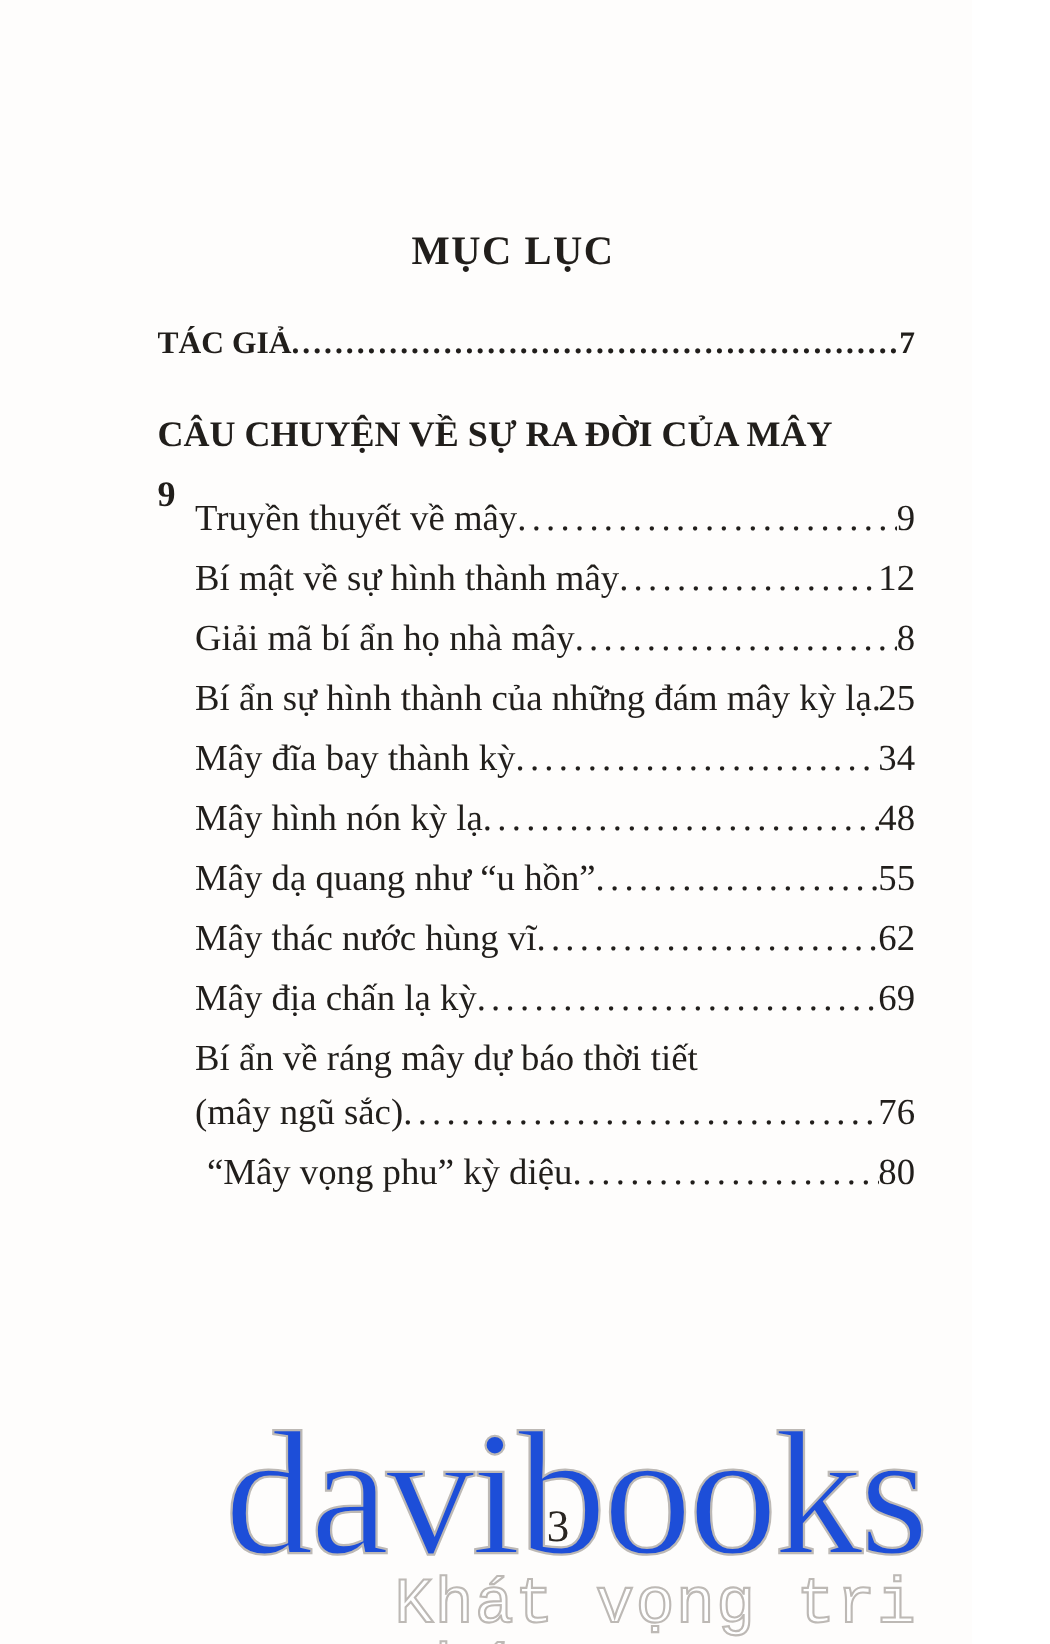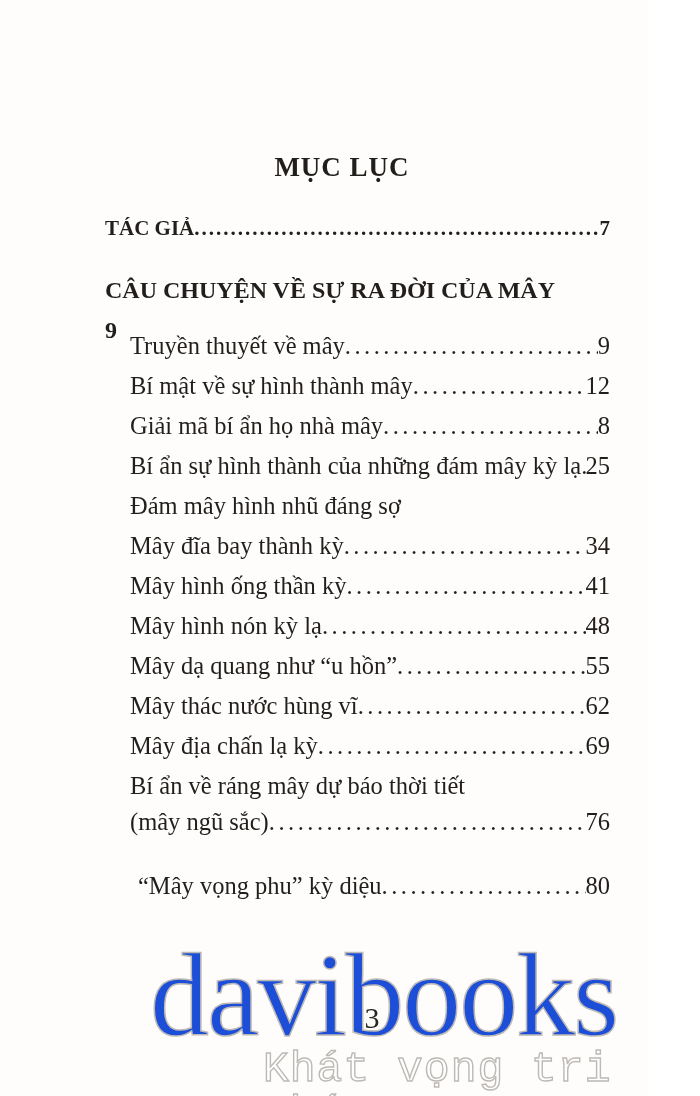--- a/index.html
+++ b/index.html
@@ -52,21 +52,21 @@
     flex-direction: column;
   }
   .toc .toc-row:nth-child(3) {
     margin-top: 16px;
   }
   .toc-row.section { padding-left: 25px; }
   .toc-row.continuation {
     padding-left: 25px;
     margin-top: -4px;
   }
-  .toc-row.section-quoted { padding-left: 33px; margin-top: 24px; }
+  .toc-row.section-quoted { padding-left: 33px; }
   .toc-label { flex: 0 0 auto; }
   .toc-leader {
     flex: 1 1 0;
     min-width: 0;
     overflow: hidden;
   }
   .toc-leader::after {
     content: "......................................................................................................";
     letter-spacing: 3.5px;
   }
@@ -143,32 +143,23 @@
     <span class="toc-label">Giải mã bí ẩn họ nhà mây</span>
     <span class="toc-leader"></span>
     <span class="toc-page">8</span>
   </div>
       <div class="toc-row section">
     <span class="toc-label">Bí ẩn sự hình thành của những đám mây kỳ lạ</span>
     <span class="toc-leader"></span>
     <span class="toc-page">25</span>
   </div>
       <div class="toc-row section">
-    <span class="toc-label">Đám mây hình nhũ đáng sợ</span>
-
-  </div>
-      <div class="toc-row section">
     <span class="toc-label">Mây đĩa bay thành kỳ</span>
     <span class="toc-leader"></span>
     <span class="toc-page">34</span>
-  </div>
-      <div class="toc-row section">
-    <span class="toc-label">Mây hình ống thần kỳ</span>
-    <span class="toc-leader"></span>
-    <span class="toc-page">41</span>
   </div>
       <div class="toc-row section">
     <span class="toc-label">Mây hình nón kỳ lạ </span>
     <span class="toc-leader"></span>
     <span class="toc-page">48</span>
   </div>
       <div class="toc-row section">
     <span class="toc-label">Mây dạ quang như “u hồn” </span>
     <span class="toc-leader"></span>
     <span class="toc-page">55</span>

